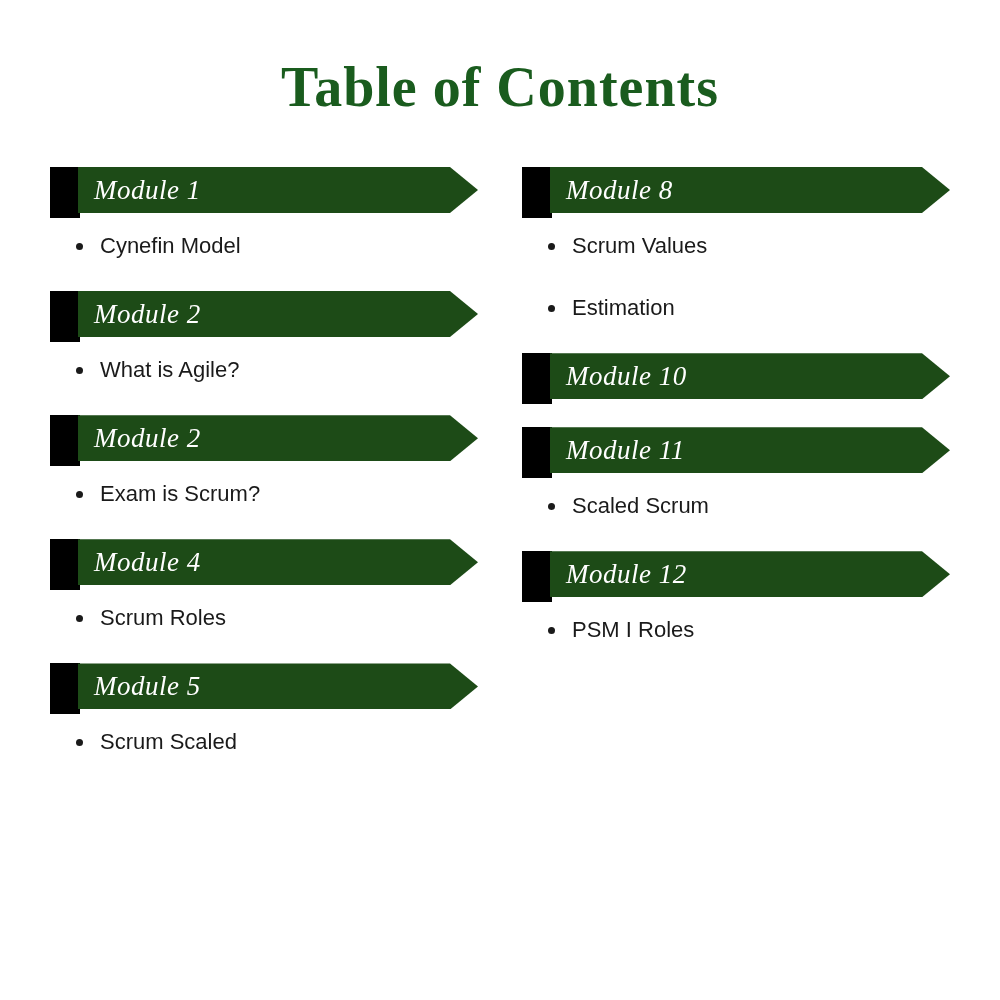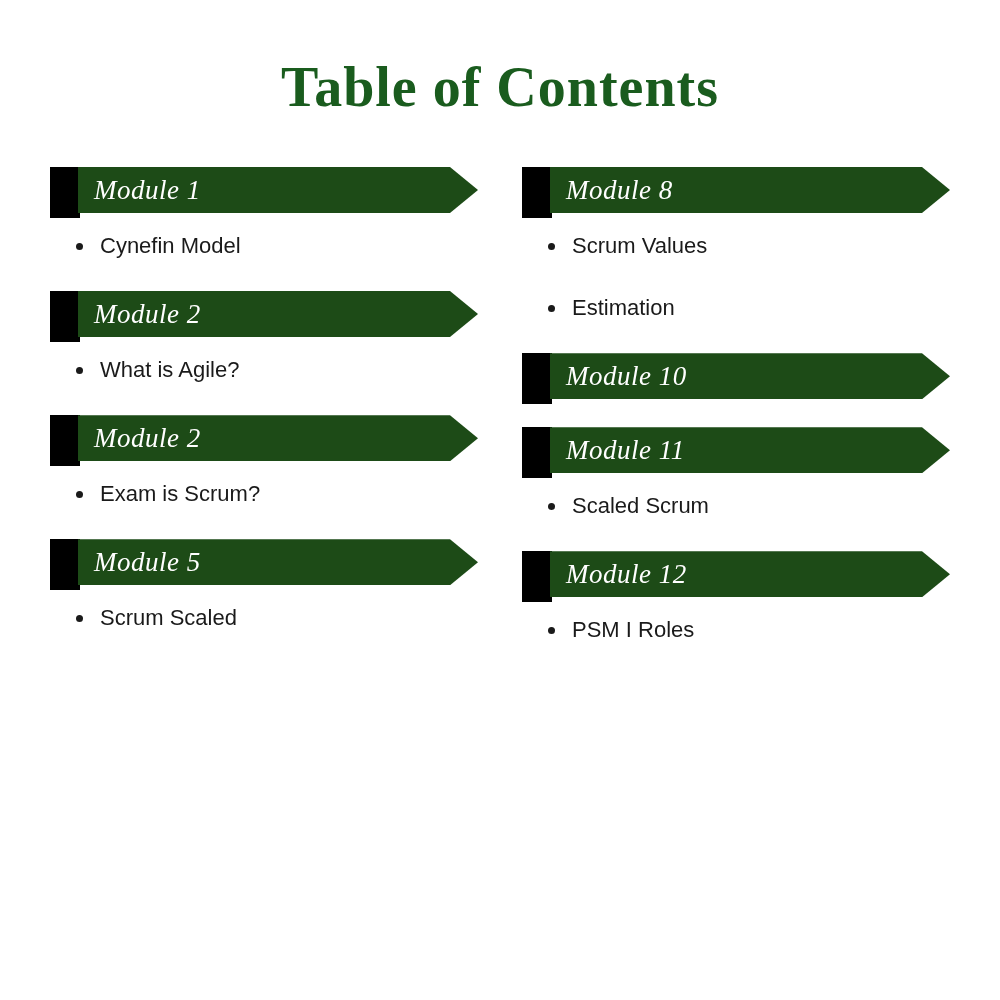--- a/index.html
+++ b/index.html
@@ -101,20 +101,31 @@
           <div class="black-tab"></div>
           <div class="arrow">
             <span>Module 2</span>
           </div>
         </div>
         <ul class="items">
           <li>Exam is Scrum?</li>
         </ul>
       </div>
 
+      <div class="module">
+        <div class="banner">
+          <div class="black-tab"></div>
+          <div class="arrow">
+            <span>Module 4</span>
+          </div>
+        </div>
+        <ul class="items">
+          <li>Scrum Roles</li>
+        </ul>
+      </div>
 
       <div class="module">
         <div class="banner">
           <div class="black-tab"></div>
           <div class="arrow">
             <span>Module 5</span>
           </div>
         </div>
         <ul class="items">
           <li>Scrum Scaled</li>

